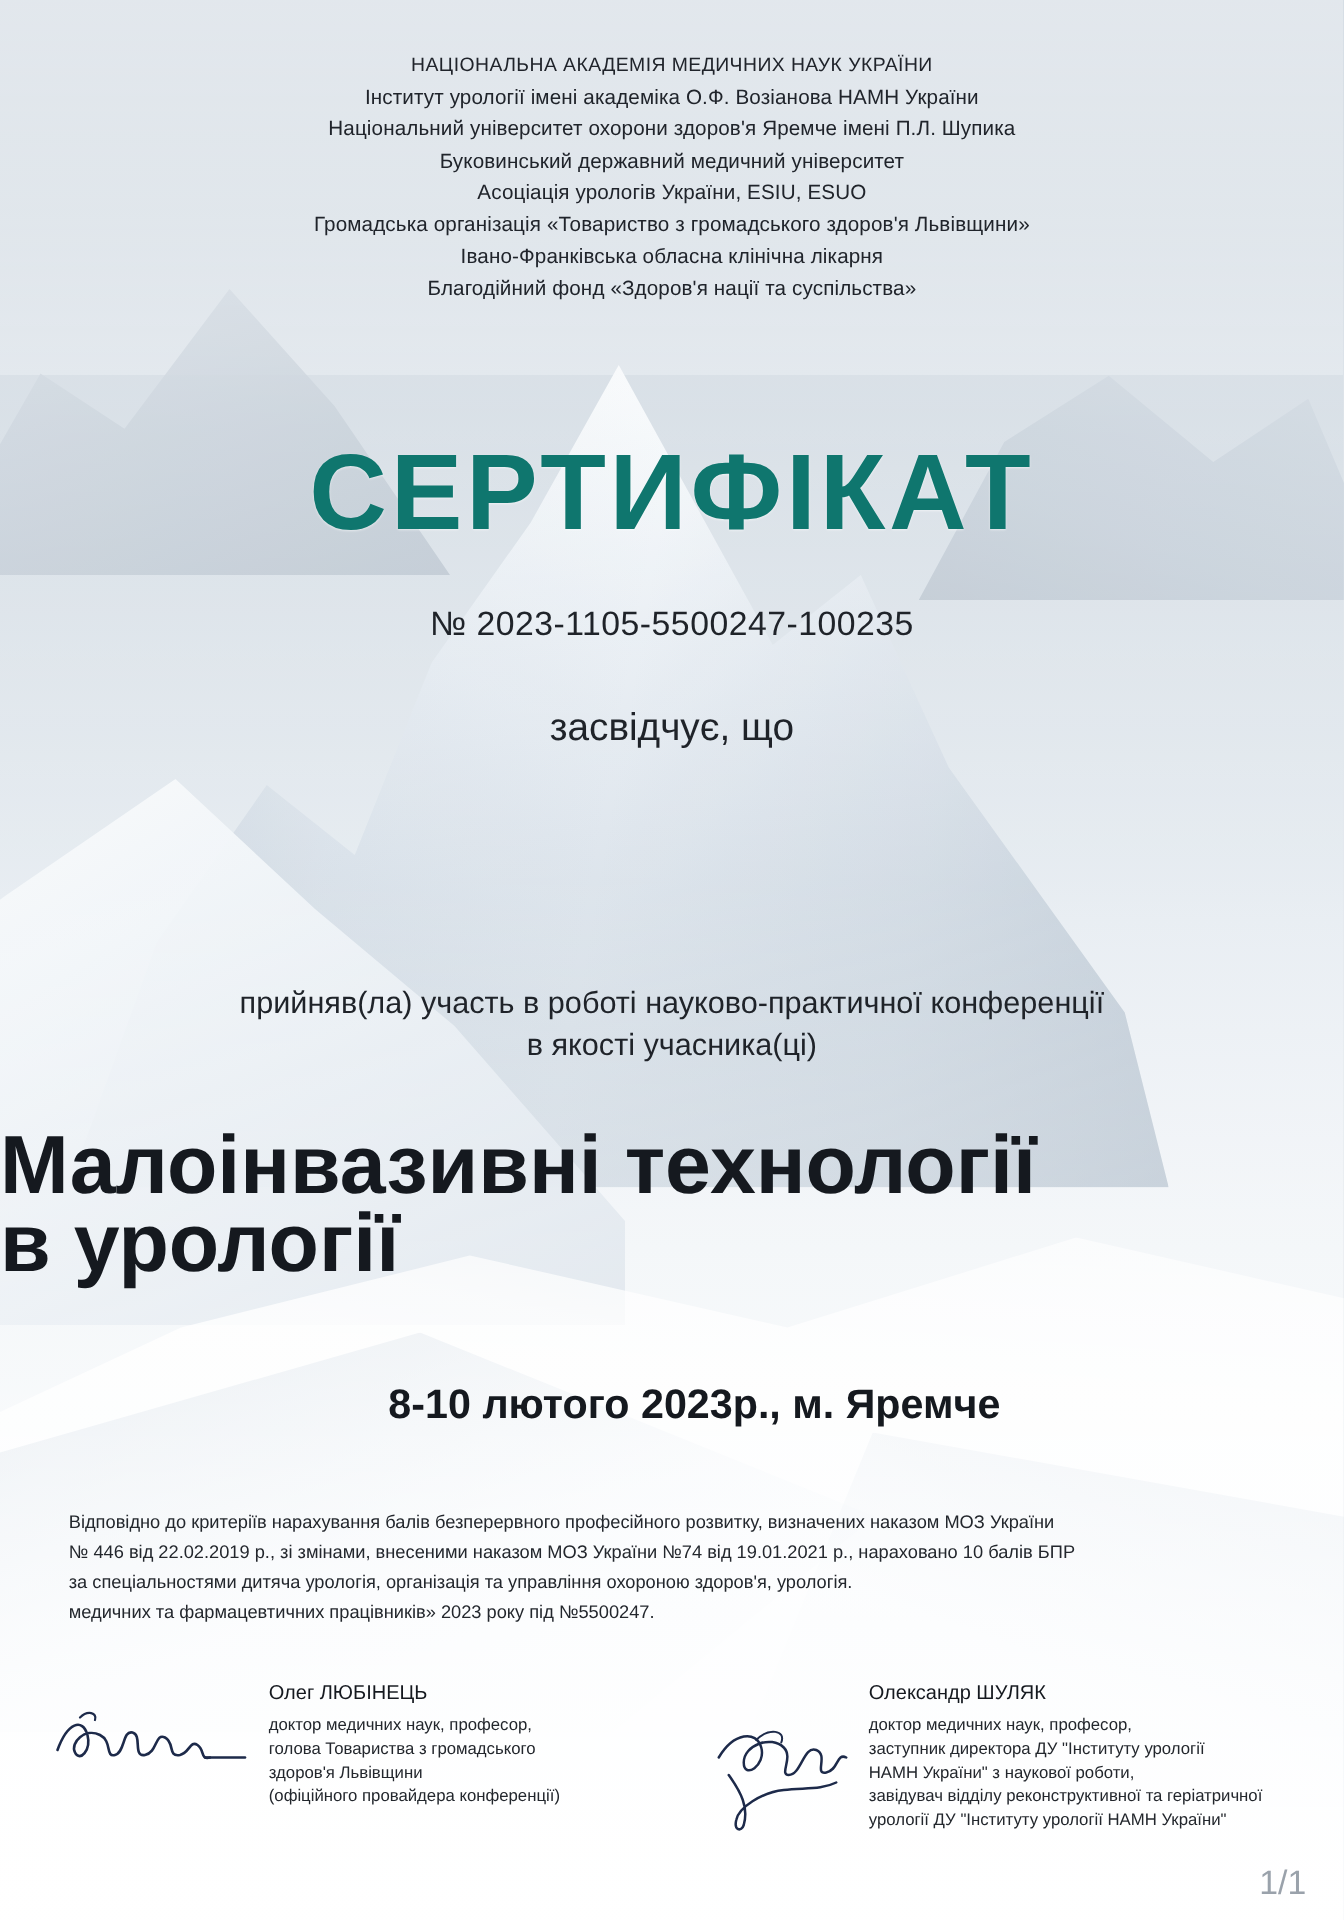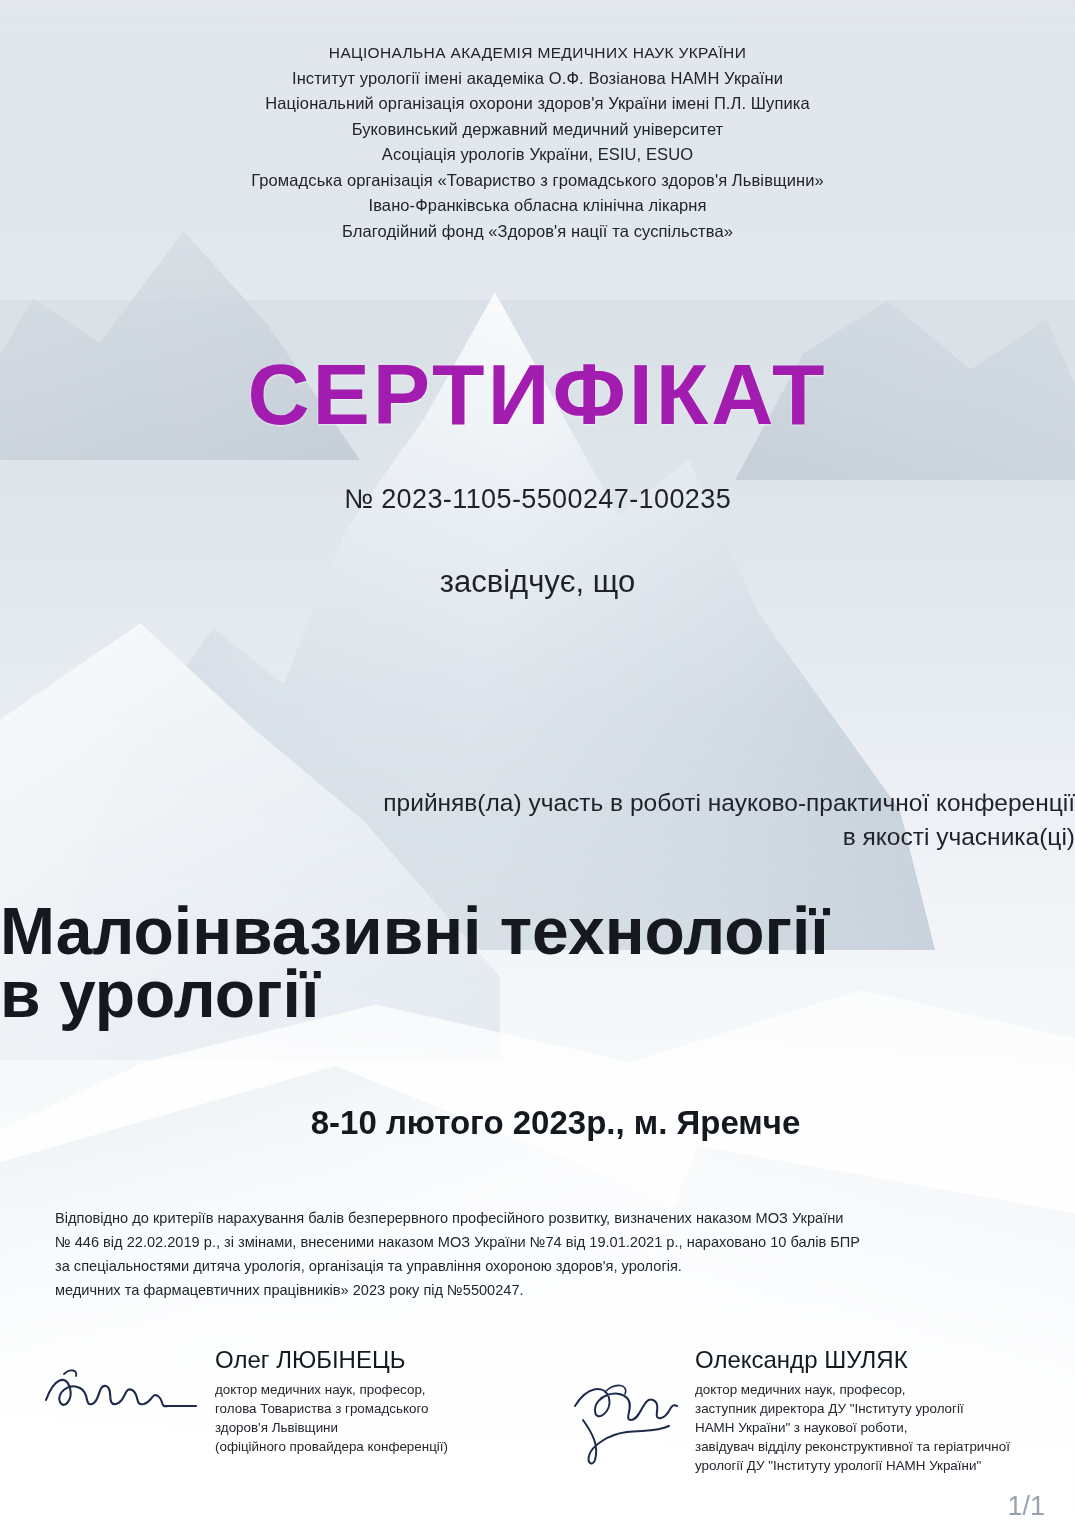--- a/index.html
+++ b/index.html
@@ -126,21 +126,21 @@
   }
 
   .title {
     position: absolute;
     top: 348px;
     left: 0; right: 0;
     text-align: center;
     font-size: 86px;
     line-height: 92px;
     font-weight: bold;
-    color: #a21caf;
+    color: #0f766e;
     letter-spacing: 3px;
     text-shadow: 0 1px 2px rgba(255,255,255,.55);
   }
 
   .cert-number {
     position: absolute;
     top: 484px;
     left: 0; right: 0;
     text-align: center;
     font-size: 27px;
@@ -165,21 +165,21 @@
     font-size: 36px;
     font-weight: bold;
     color: #15191f;
     letter-spacing: .3px;
   }
 
   .participation {
     position: absolute;
     top: 786px;
     left: 0; right: 0;
-    text-align: right;
+    text-align: center;
     font-size: 24.5px;
     line-height: 34px;
     color: #1f2329;
   }
 
   .event-title {
     position: absolute;
     top: 900px;
     left: 0; right: 0;
     font-size: 66px;
@@ -217,21 +217,21 @@
   }
   .sig-col {
     position: absolute;
     top: 0;
     width: 470px;
   }
   .sig-col.left { left: 20px; }
   .sig-col.right { left: 555px; }
 
   .sig-name {
-    font-size: 24px;
+    font-size: 16px;
     color: #15191f;
     margin-left: 195px;
   }
   .sig-col.right .sig-name { margin-left: 140px; }
 
   .sig-desc {
     margin-top: 6px;
     margin-left: 195px;
     font-size: 13.4px;
     line-height: 19px;
@@ -279,21 +279,21 @@
     <div class="snow-shade-1"></div>
     <div class="snow-shade-2"></div>
     <div class="bg-veil"></div>
   </div>
 
   <div class="content">
 
     <div class="org-block">
       <div class="line">НАЦІОНАЛЬНА АКАДЕМІЯ МЕДИЧНИХ НАУК УКРАЇНИ</div>
       <div class="line">Інститут урології імені академіка О.Ф. Возіанова НАМН України</div>
-      <div class="line">Національний організація охорони здоров'я України імені П.Л. Шупика</div>
+      <div class="line">Національний університет охорони здоров'я Яремче імені П.Л. Шупика</div>
       <div class="line">Буковинський державний медичний університет</div>
       <div class="line">Асоціація урологів України, ESIU, ESUO</div>
       <div class="line">Громадська організація «Товариство з громадського здоров'я Львівщини»</div>
       <div class="line">Івано-Франківська обласна клінічна лікарня</div>
       <div class="line">Благодійний фонд «Здоров'я нації та суспільства»</div>
     </div>
 
     <div class="title">СЕРТИФІКАТ</div>
 
     <div class="cert-number">№ 2023-1105-5500247-100235</div>

